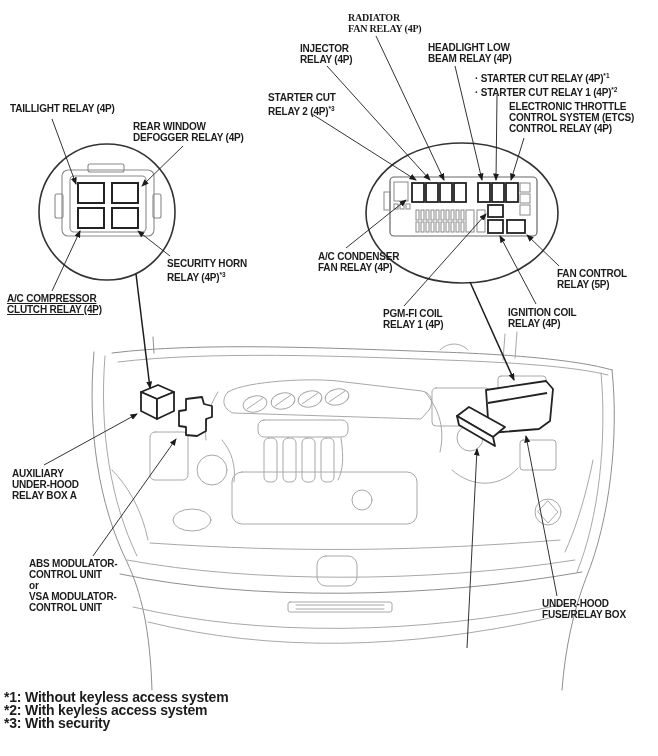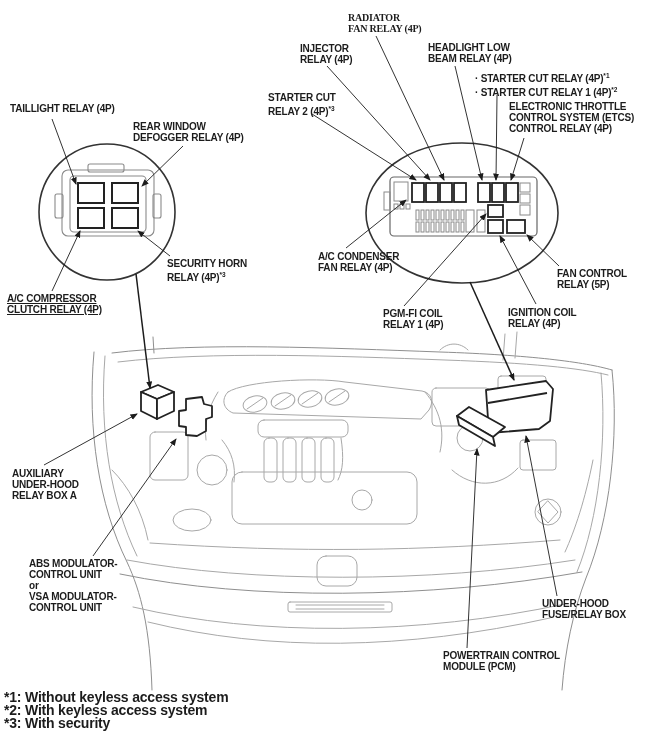--- a/index.html
+++ b/index.html
@@ -271,24 +271,20 @@
         <div>ABS MODULATOR-</div>
         <div>CONTROL UNIT</div>
         <div>or</div>
         <div>VSA MODULATOR-</div>
         <div>CONTROL UNIT</div>
       </div>
       <div class="callout" style="left: 542px; top: 598px;">
         <div>UNDER-HOOD</div>
         <div>FUSE/RELAY BOX</div>
       </div>
-      <div class="callout" style="left: 443px; top: 650px;">
-        <div>POWERTRAIN CONTROL</div>
-        <div>MODULE (PCM)</div>
-      </div>
       <div class="callout footnote" style="left: 4px; top: 691px;">
         <div>*1: Without keyless access system</div>
         <div>*2: With keyless access system</div>
         <div>*3: With security</div>
       </div>
     </div>
 
 </div>
 
 </body></html>

